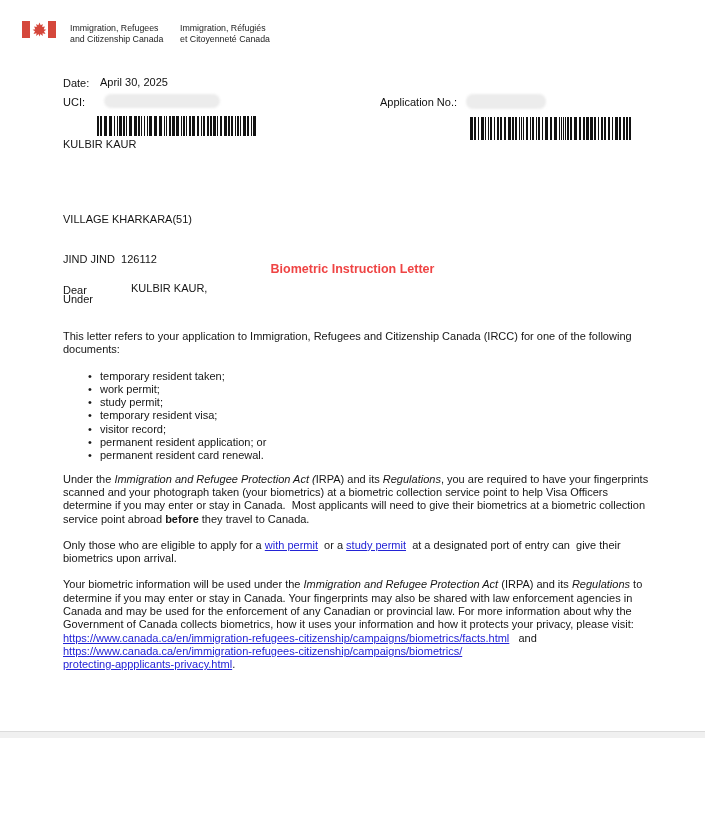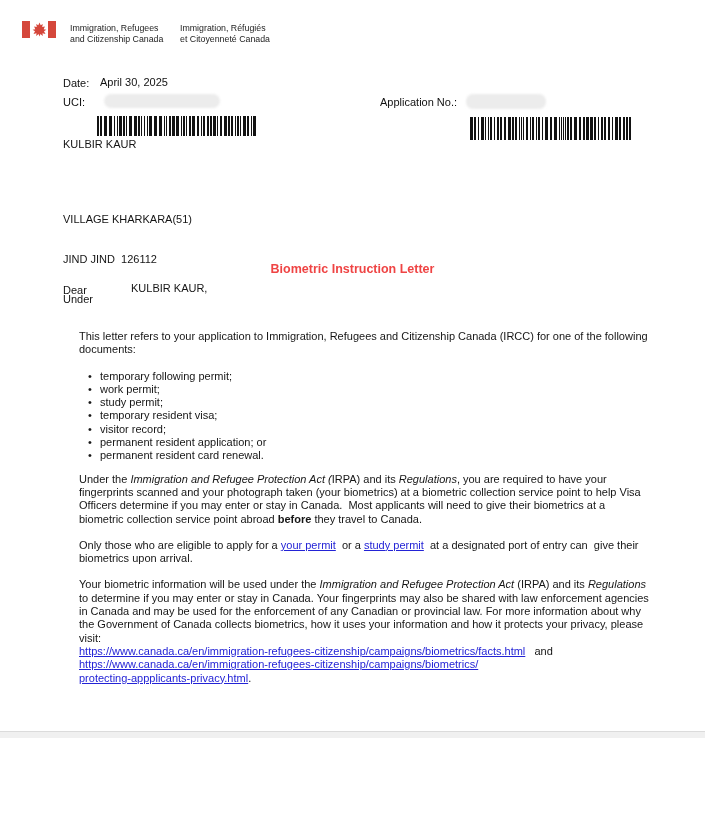--- a/index.html
+++ b/index.html
@@ -27,21 +27,21 @@
   .barcode{position:absolute;background:#fff;}
   
   .recipient-name{position:absolute;left:63px;top:138px;font-size:11px;}
   .address{position:absolute;left:63px;top:186px;font-size:11px;line-height:13.4px;white-space:pre;}
   
   .letter-title{position:absolute;left:0;top:262px;width:705px;text-align:center;font-size:12.5px;font-weight:bold;color:#ef4444;}
   .salutation{position:absolute;left:63px;top:284px;font-size:11px;}
   .salutation .nm{position:absolute;left:35px;top:-2.5px;white-space:pre;margin-left:33px;}
   
   .letter-body{position:absolute;left:63px;top:330px;width:588px;font-size:11px;line-height:13.3px;color:#161616;}
-  .para{margin:0 0 13px 16px;white-space:pre-wrap;}
+  .para{margin:0 0 13px 0;white-space:pre-wrap;}
   .para.heading{font-weight:bold;margin:3px 0 7px 0;color:#0a0a0a;}
   .seg.italic{font-style:italic;}
   .seg.bold{font-weight:bold;}
   .seg.link{color:var(--link-blue);text-decoration:underline;cursor:pointer;}
   .bullet-list{margin:0 0 10px 0;padding:0 0 0 25px;list-style:none;}
   .bullet-item{display:flex;}
   .bullet-item .dot{width:12px;flex:0 0 12px;}
   .bullet-item .txt{white-space:pre-wrap;}
   
   .bottom-strip{position:absolute;left:0;bottom:0;width:705px;height:7px;background:#f0f0f0;border-top:1px solid #dbdbdb;box-sizing:border-box;}
@@ -190,21 +190,21 @@
   <div class="salutation">
     <span>Dear</span>
     <span class="nm">KULBIR KAUR,</span>
   </div>
 
   <div class="letter-body">
       <div class="para"><span class="seg">This letter refers to your application to Immigration, Refugees and Citizenship Canada (IRCC) for one of the following documents:</span></div>
       <ul class="bullet-list">
         <li class="bullet-item">
           <span class="dot">•</span>
-          <span class="txt">temporary following permit;</span>
+          <span class="txt">temporary resident taken;</span>
         </li>
         <li class="bullet-item">
           <span class="dot">•</span>
           <span class="txt">work permit;</span>
         </li>
         <li class="bullet-item">
           <span class="dot">•</span>
           <span class="txt">study permit;</span>
         </li>
         <li class="bullet-item">
@@ -218,18 +218,18 @@
         <li class="bullet-item">
           <span class="dot">•</span>
           <span class="txt">permanent resident application; or</span>
         </li>
         <li class="bullet-item">
           <span class="dot">•</span>
           <span class="txt">permanent resident card renewal.</span>
         </li>
       </ul>
       <div class="para"><span class="seg">Under the </span><span class="seg italic">Immigration and Refugee Protection Act (</span><span class="seg">IRPA) and its </span><span class="seg italic">Regulations</span><span class="seg">, you are required to have your fingerprints scanned and your photograph taken (your biometrics) at a biometric collection service point to help Visa Officers determine if you may enter or stay in Canada.  Most applicants will need to give their biometrics at a biometric collection service point abroad </span><span class="seg bold">before</span><span class="seg"> they travel to Canada.</span></div>
-      <div class="para"><span class="seg">Only those who are eligible to apply for a </span><span class="seg link">your permit</span><span class="seg">  or a </span><span class="seg link">study permit</span><span class="seg">  at a designated port of entry can  give their biometrics upon arrival.</span></div>
+      <div class="para"><span class="seg">Only those who are eligible to apply for a </span><span class="seg link">with permit</span><span class="seg">  or a </span><span class="seg link">study permit</span><span class="seg">  at a designated port of entry can  give their biometrics upon arrival.</span></div>
       <div class="para"><span class="seg">Your biometric information will be used under the </span><span class="seg italic">Immigration and Refugee Protection Act</span><span class="seg"> (IRPA) and its </span><span class="seg italic">Regulations</span><span class="seg"> to determine if you may enter or stay in Canada. Your fingerprints may also be shared with law enforcement agencies in Canada and may be used for the enforcement of any Canadian or provincial law. For more information about why the Government of Canada collects biometrics, how it uses your information and how it protects your privacy, please visit:</span><br><span class="seg link">https://www.canada.ca/en/immigration-refugees-citizenship/campaigns/biometrics/facts.html</span><span class="seg">   and</span><br><span class="seg link">https://www.canada.ca/en/immigration-refugees-citizenship/campaigns/biometrics/</span><br><span class="seg link">protecting-appplicants-privacy.html</span><span class="seg">.</span></div>
     </div>
 
   <div class="bottom-strip"></div>
 </div>
 
 </body></html>

